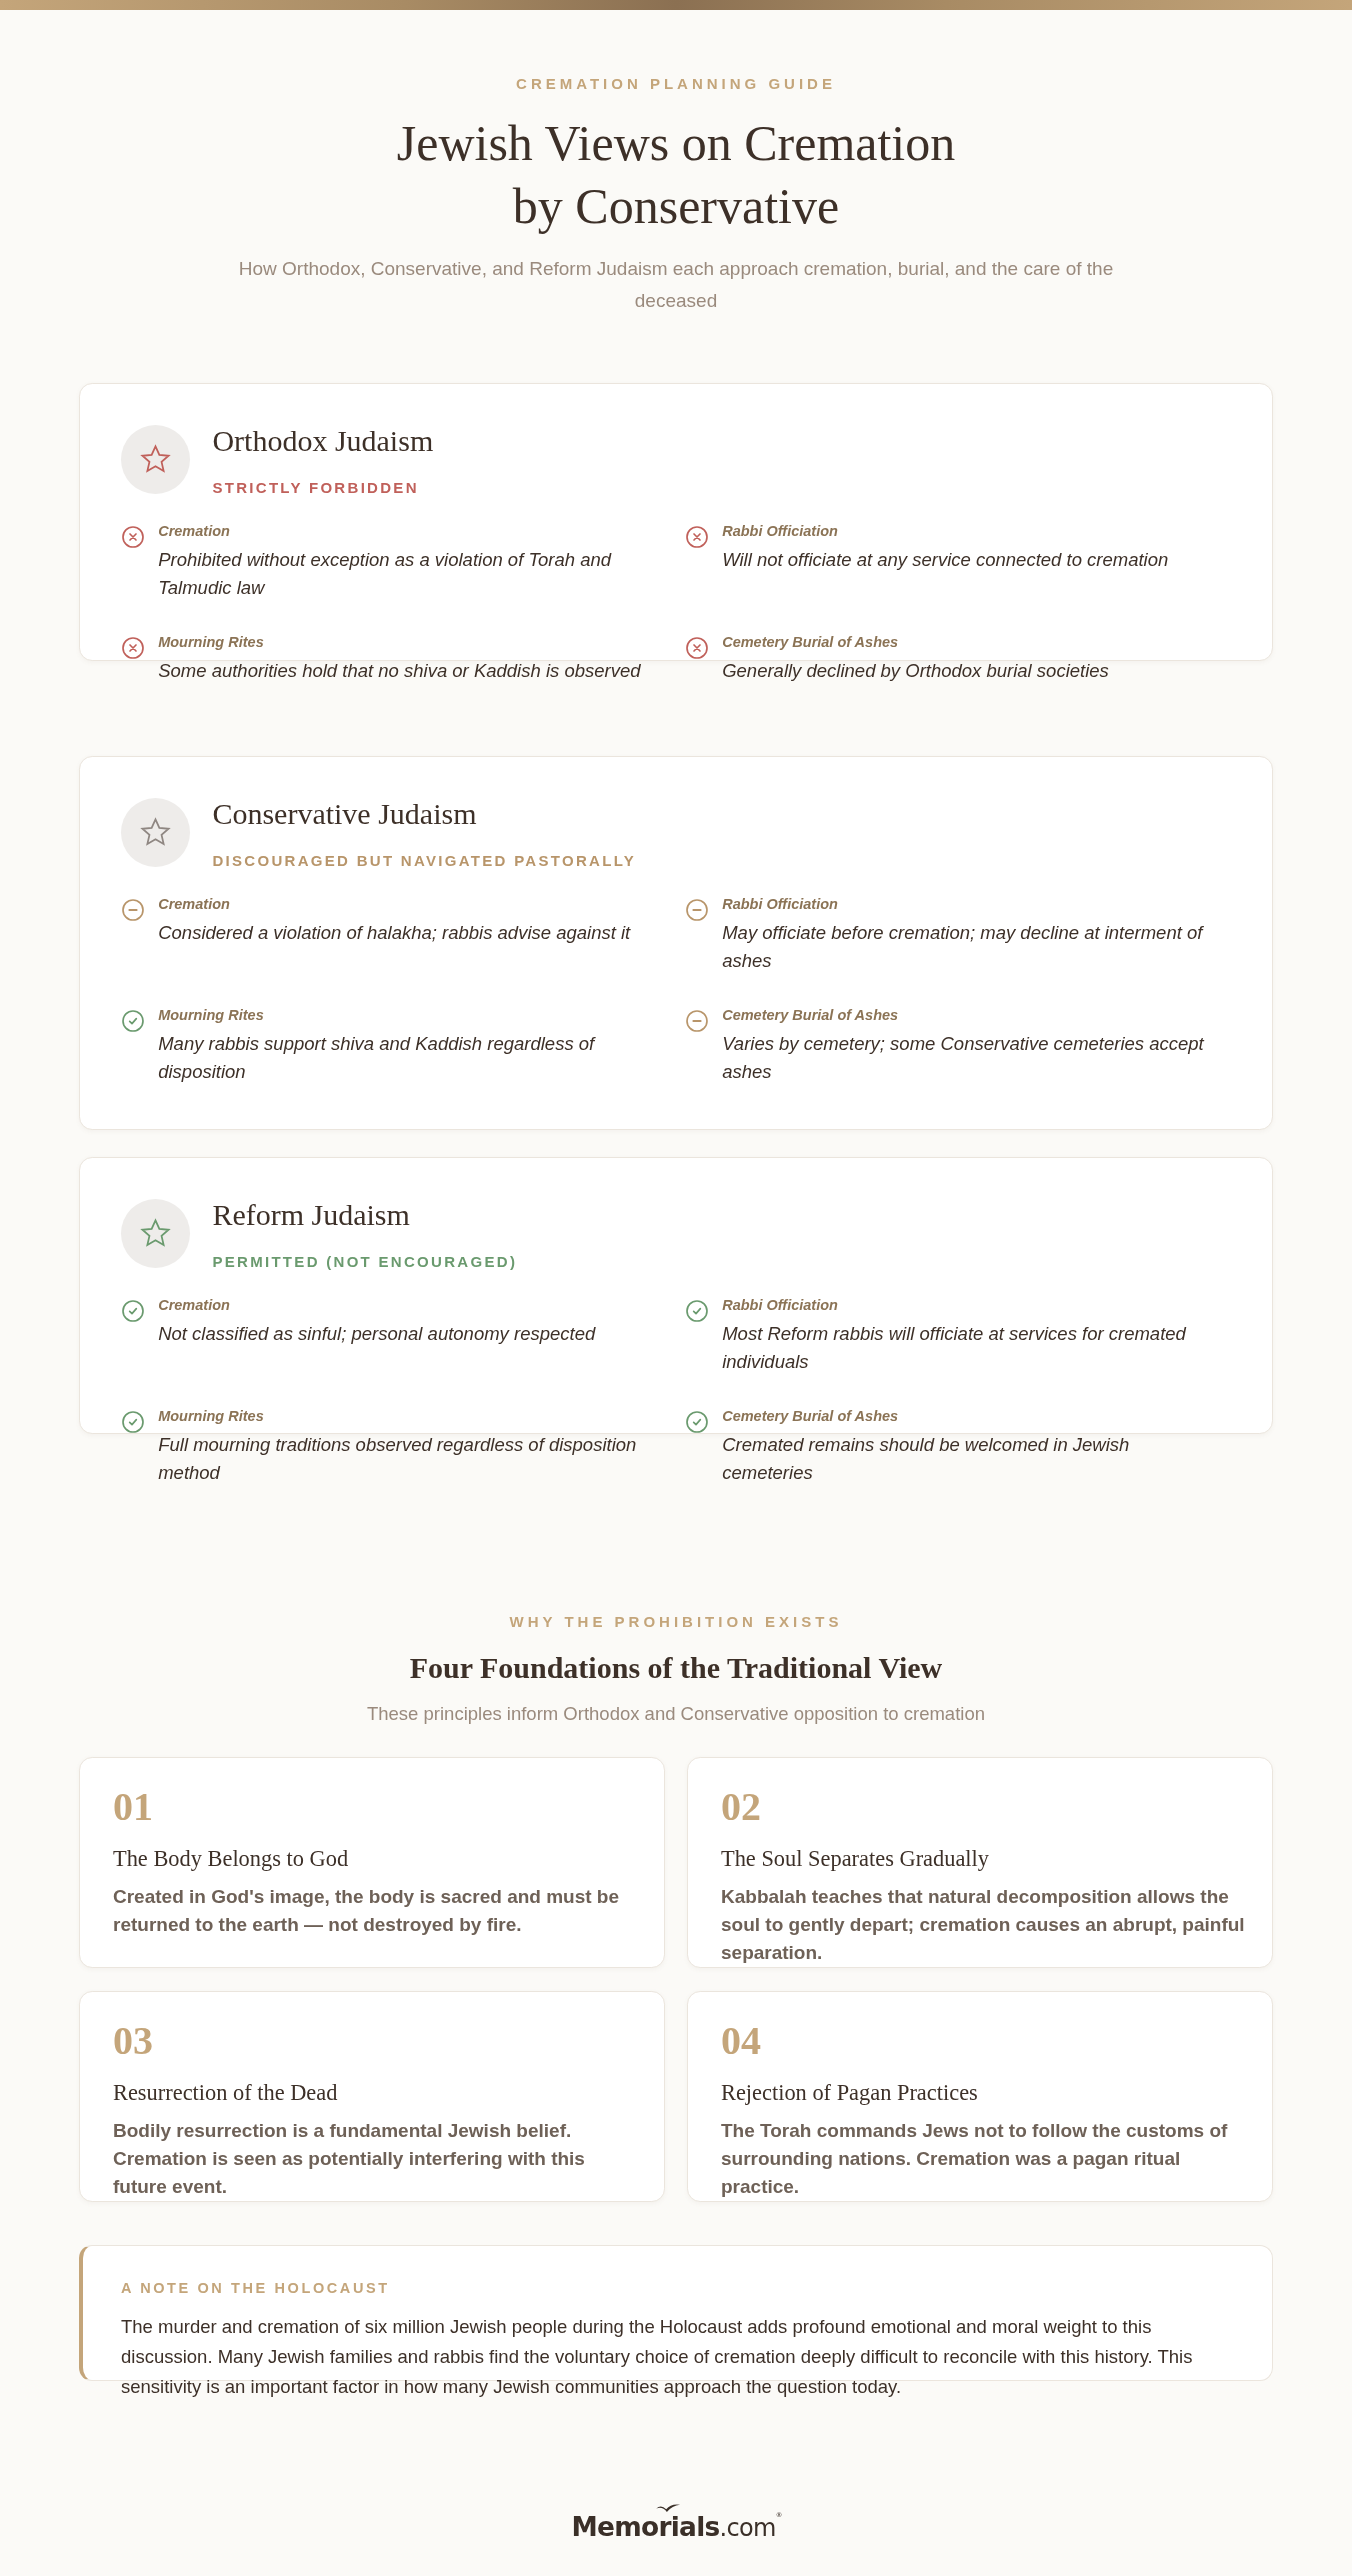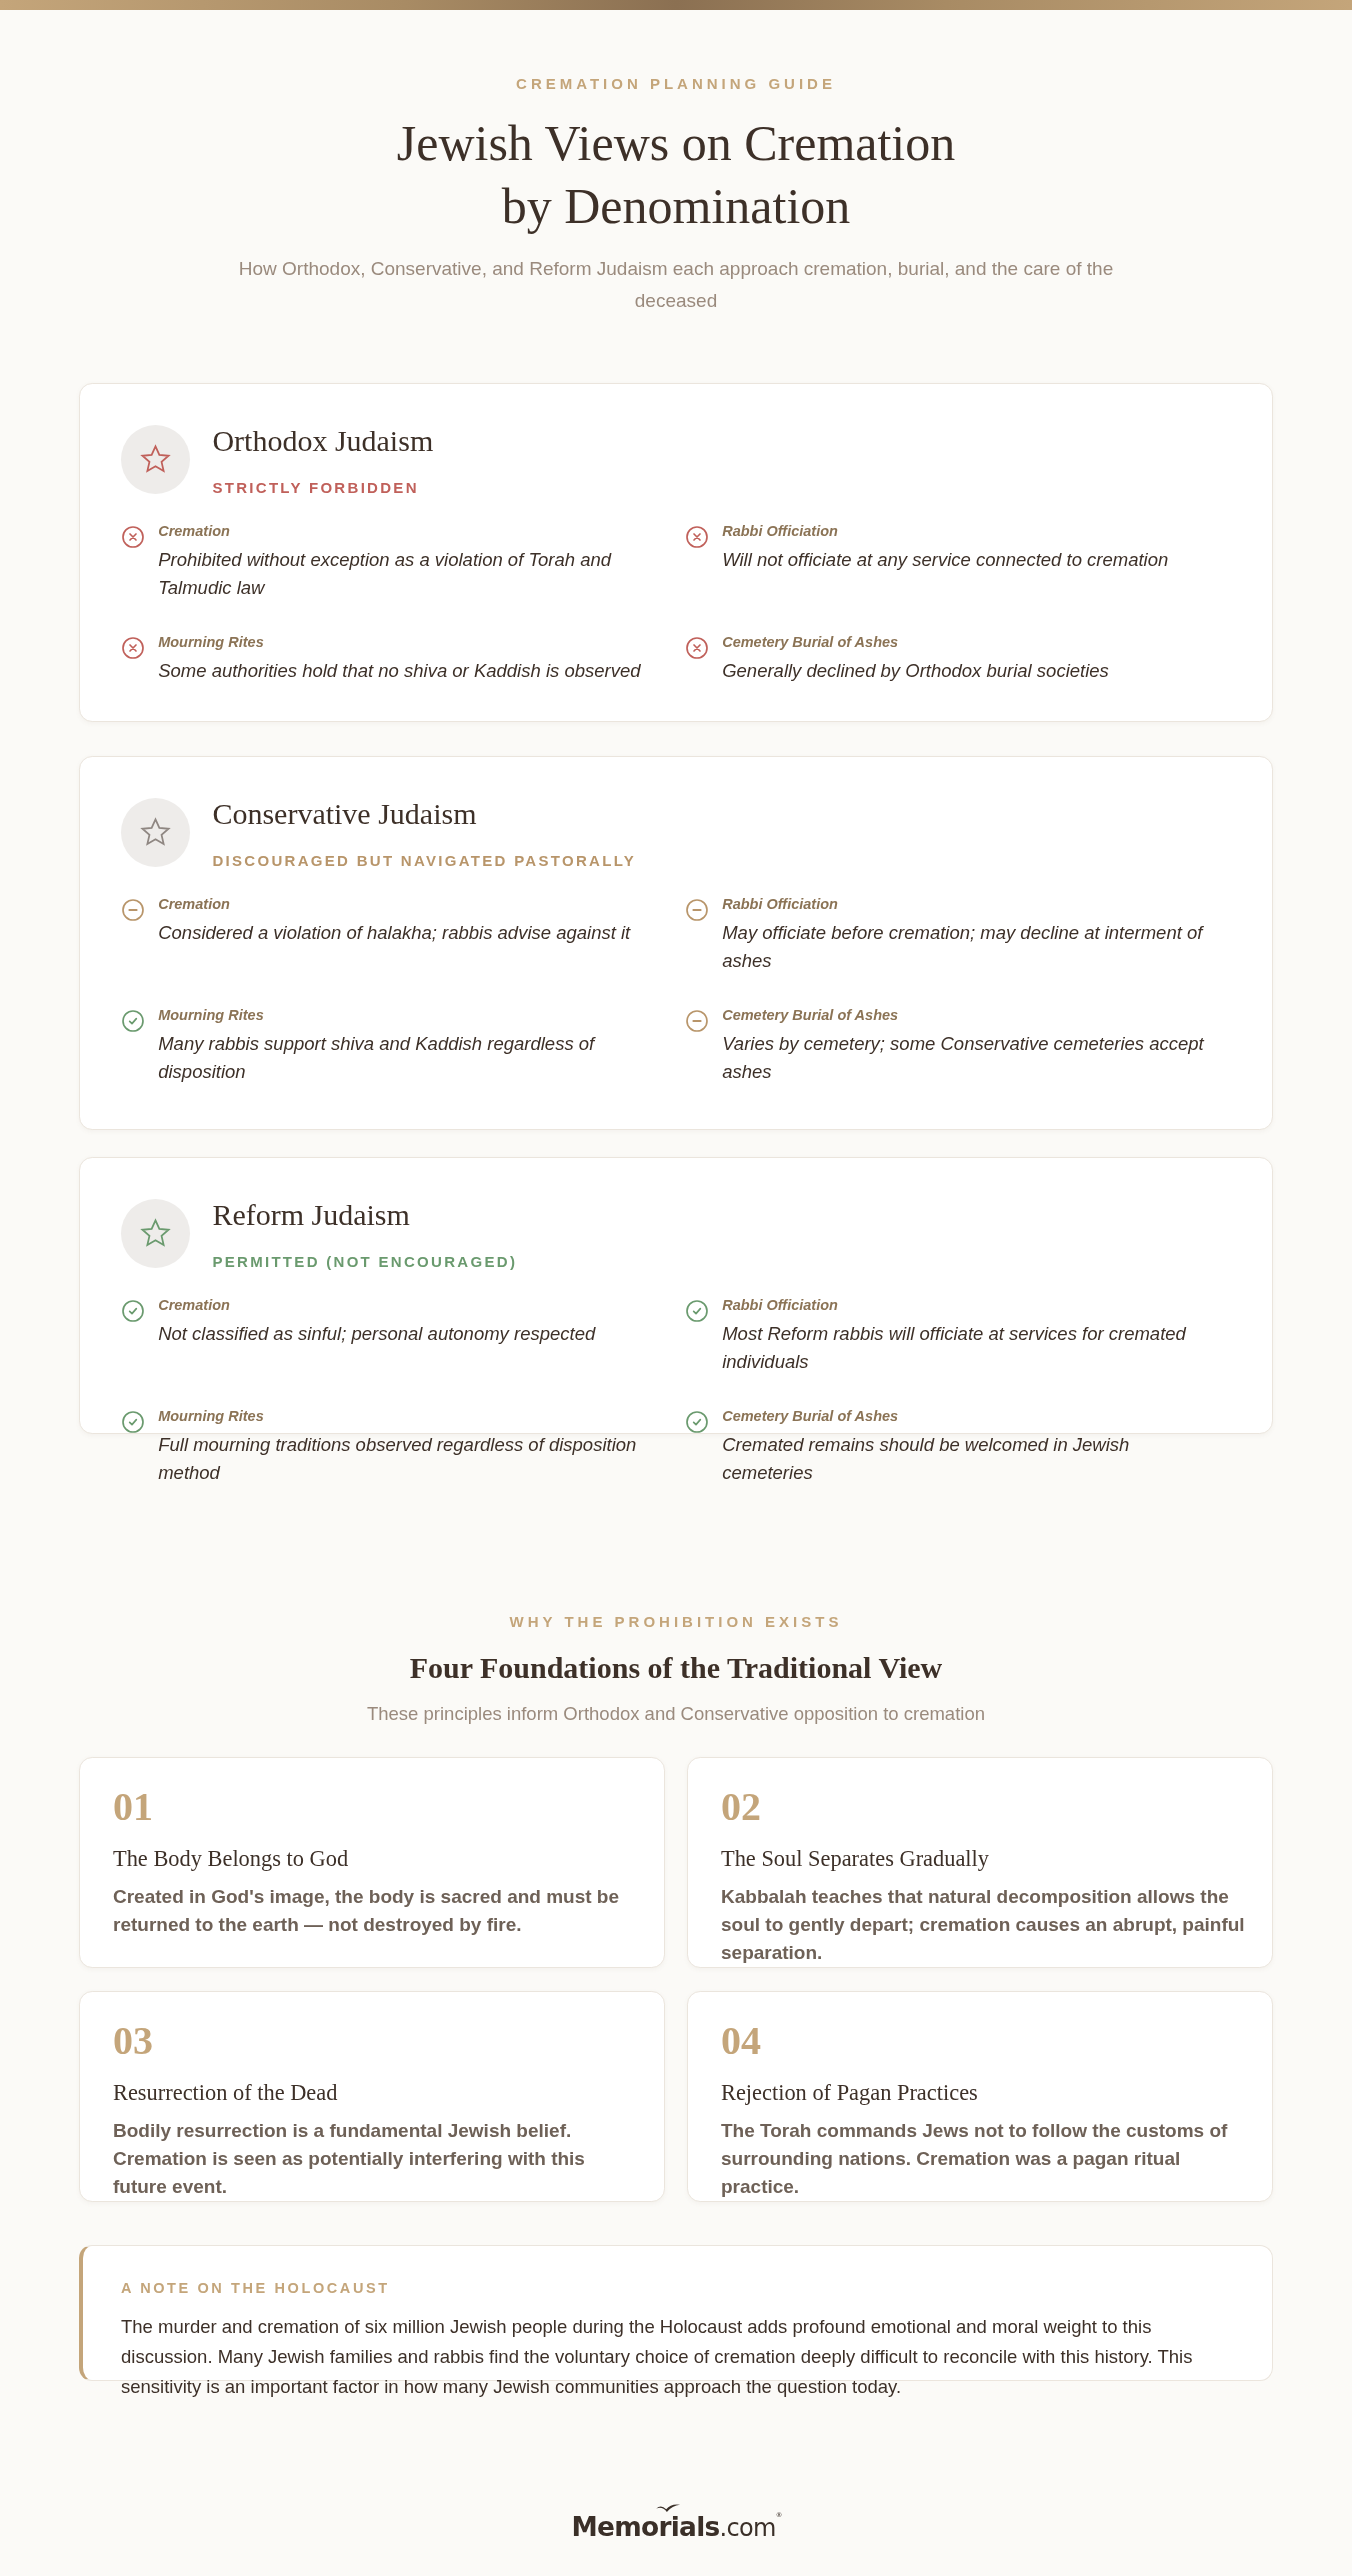--- a/index.html
+++ b/index.html
@@ -129,26 +129,26 @@
 </style>
 </head>
 <body>
 
 <div class="topbar"></div>
 
 <header>
   <div class="eyebrow hero-eyebrow">CREMATION PLANNING GUIDE</div>
   <h1 class="hero-title">
     <span>Jewish Views on Cremation</span><br>
-    <span>by Denomination</span>
+    <span>by Conservative</span>
   </h1>
   <p class="hero-sub">How Orthodox, Conservative, and Reform Judaism each approach cremation, burial, and the care of the deceased</p>
 </header>
 
-<section class="card" style="top:383px;height:339px;padding-left:40px;">
+<section class="card" style="top:383px;height:278px;padding-left:40px;">
   <div class="denom-head">
     <div class="icon-circle">
       <svg width="33" height="33" viewBox="0 0 24 24">
           <path d="M12 2.5l2.8 6.2 6.7.6-5.1 4.4 1.5 6.6L12 16.9l-5.9 3.4 1.5-6.6L2.5 9.3l6.7-.6z" fill="none" stroke="#c0605a" stroke-width="1.3" stroke-linejoin="miter"></path>
         </svg>
     </div>
     <div class="denom-titles">
       <div class="denom-title">Orthodox Judaism</div>
       <div class="denom-status" style="color:#c0605a;">STRICTLY FORBIDDEN</div>
     </div>

